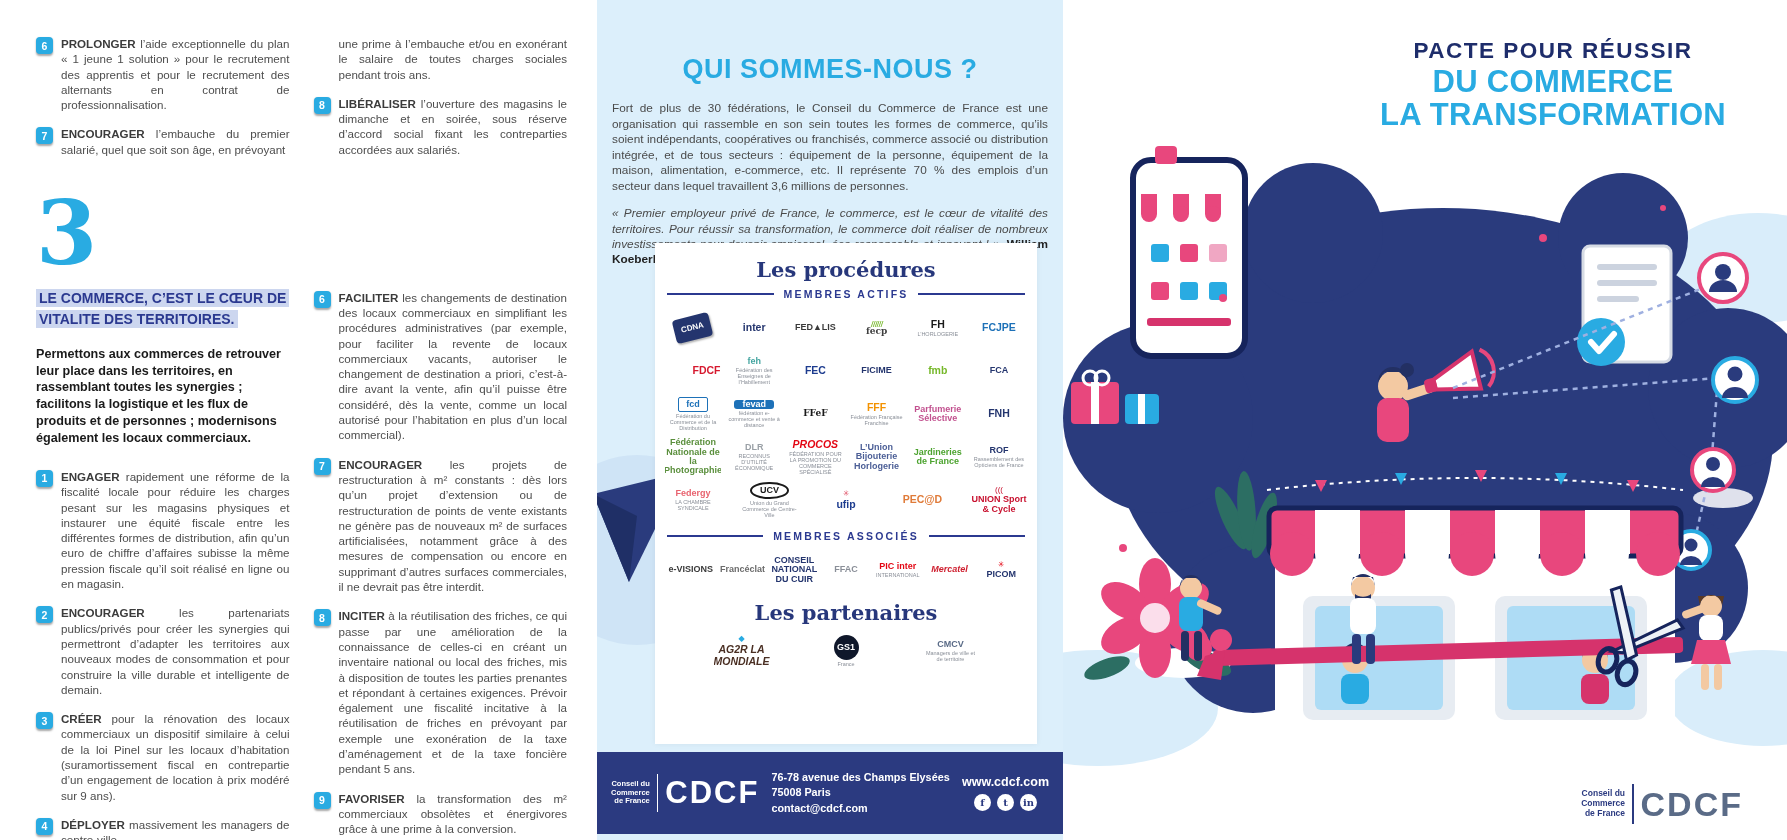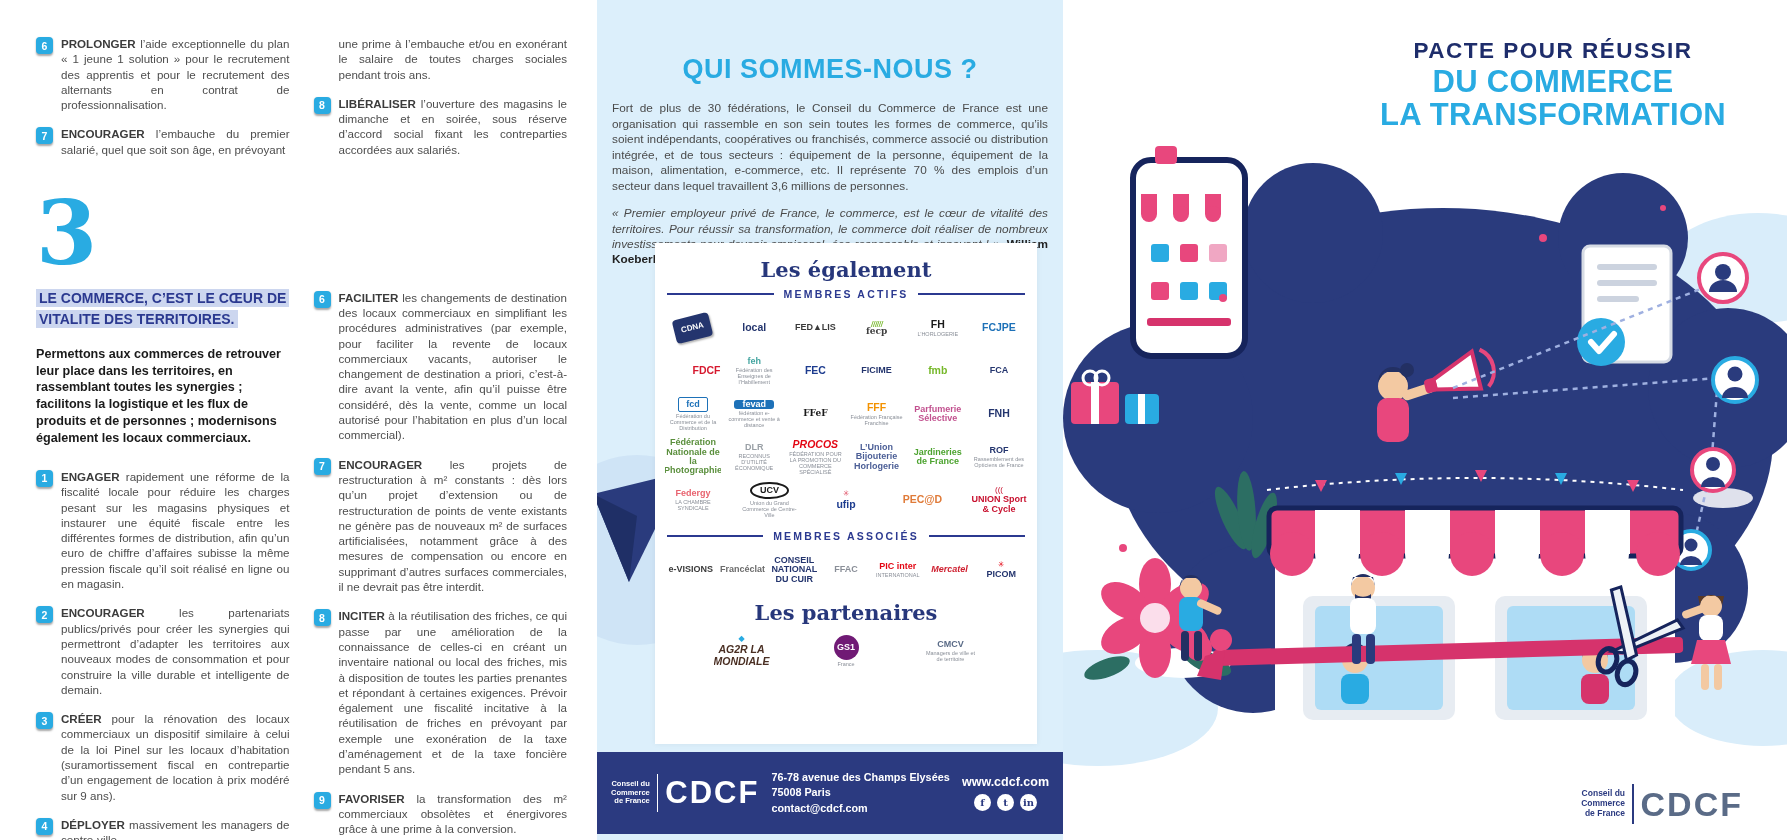--- a/index.html
+++ b/index.html
@@ -167,31 +167,31 @@
   <div class="deco-circle"></div>
   <svg width="100" height="120" style="position:absolute;left:-6px;top:470px;">
     <polygon points="2,24 92,2 38,112" fill="#2a3b7d"></polygon>
     <polygon points="2,24 46,46 38,112" fill="#1f2f66"></polygon>
   </svg>
   <h1>QUI SOMMES-NOUS ?</h1>
   <p class="mpara">Fort de plus de 30 fédérations, le Conseil du Commerce de France est une organisation qui rassemble en son sein toutes les formes de commerce, qu’ils soient indépendants, coopératives ou franchisés, commerce associé ou distribution intégrée, et de tous secteurs : équipement de la personne, équipement de la maison, alimentation, e-commerce, etc. Il représente 70 % des emplois d’un secteur dans lequel travaillent 3,6 millions de personnes.</p>
   <p class="mquote"><i>« Premier employeur privé de France, le commerce, est le cœur de vitalité des territoires. Pour réussir sa transformation, le commerce doit réaliser de nombreux investissements pour devenir omnicanal, éco responsable et innovant ! », </i><b>William Koeberlé, Président du CdCF depuis 2016.</b></p>
 
   <div class="adbox">
-    <h3>Les également</h3>
+    <h3>Les procédures</h3>
     <div class="divider">
         <span>MEMBRES ACTIFS</span>
       </div>
     <div id="actifs">
         <div class="lrow">
           <div class="tile diamond" title="CDNA">
             <span class="ll" style="color: rgb(255, 255, 255);">CDNA</span>
           </div>
           <div class="tile big" title="cncc">
-            <span class="ll" style="color: rgb(36, 53, 110);">local</span>
+            <span class="ll" style="color: rgb(36, 53, 110);">inter</span>
           </div>
           <div class="tile" title="FED▲LIS">
             <span class="ll" style="color: rgb(58, 58, 58); text-align: right;">FED▲LIS</span>
           </div>
           <div class="tile serif fecp" title="fecp">
             <span class="ll" style="color: rgb(63, 63, 63);">fecp</span>
           </div>
           <div class="tile big" title="FH">
             <span class="ll" style="color: rgb(26, 26, 26);">FH</span>
             <span class="ls">L’HORLOGERIE</span>
@@ -317,21 +317,21 @@
           <span class="ll" style="color: rgb(36, 53, 110);">PICOM</span>
         </div>
       </div>
     <h3 class="partners">Les partenaires</h3>
     <div id="partenaires" class="lrow" style="justify-content:space-evenly;">
         <div class="tile big" title="AG2R LA MONDIALE">
           <span class="ic" style="color: rgb(41, 171, 226);">◆</span>
           <span class="ll" style="color: rgb(74, 47, 35); font-style: italic;">AG2R LA MONDIALE</span>
         </div>
         <div class="tile circle" title="GS1">
-          <span class="ll" style="color: rgb(255, 255, 255); background: #701a75;">GS1</span>
+          <span class="ll" style="color: rgb(255, 255, 255); background: #0f172a;">GS1</span>
           <span class="ls">France</span>
         </div>
         <div class="tile" title="CMCV">
           <span class="ll" style="color: rgb(90, 107, 135);">CMCV</span>
           <span class="ls">Managers de ville et de territoire</span>
         </div>
       </div>
   </div>
 
   <div class="mfooter">

